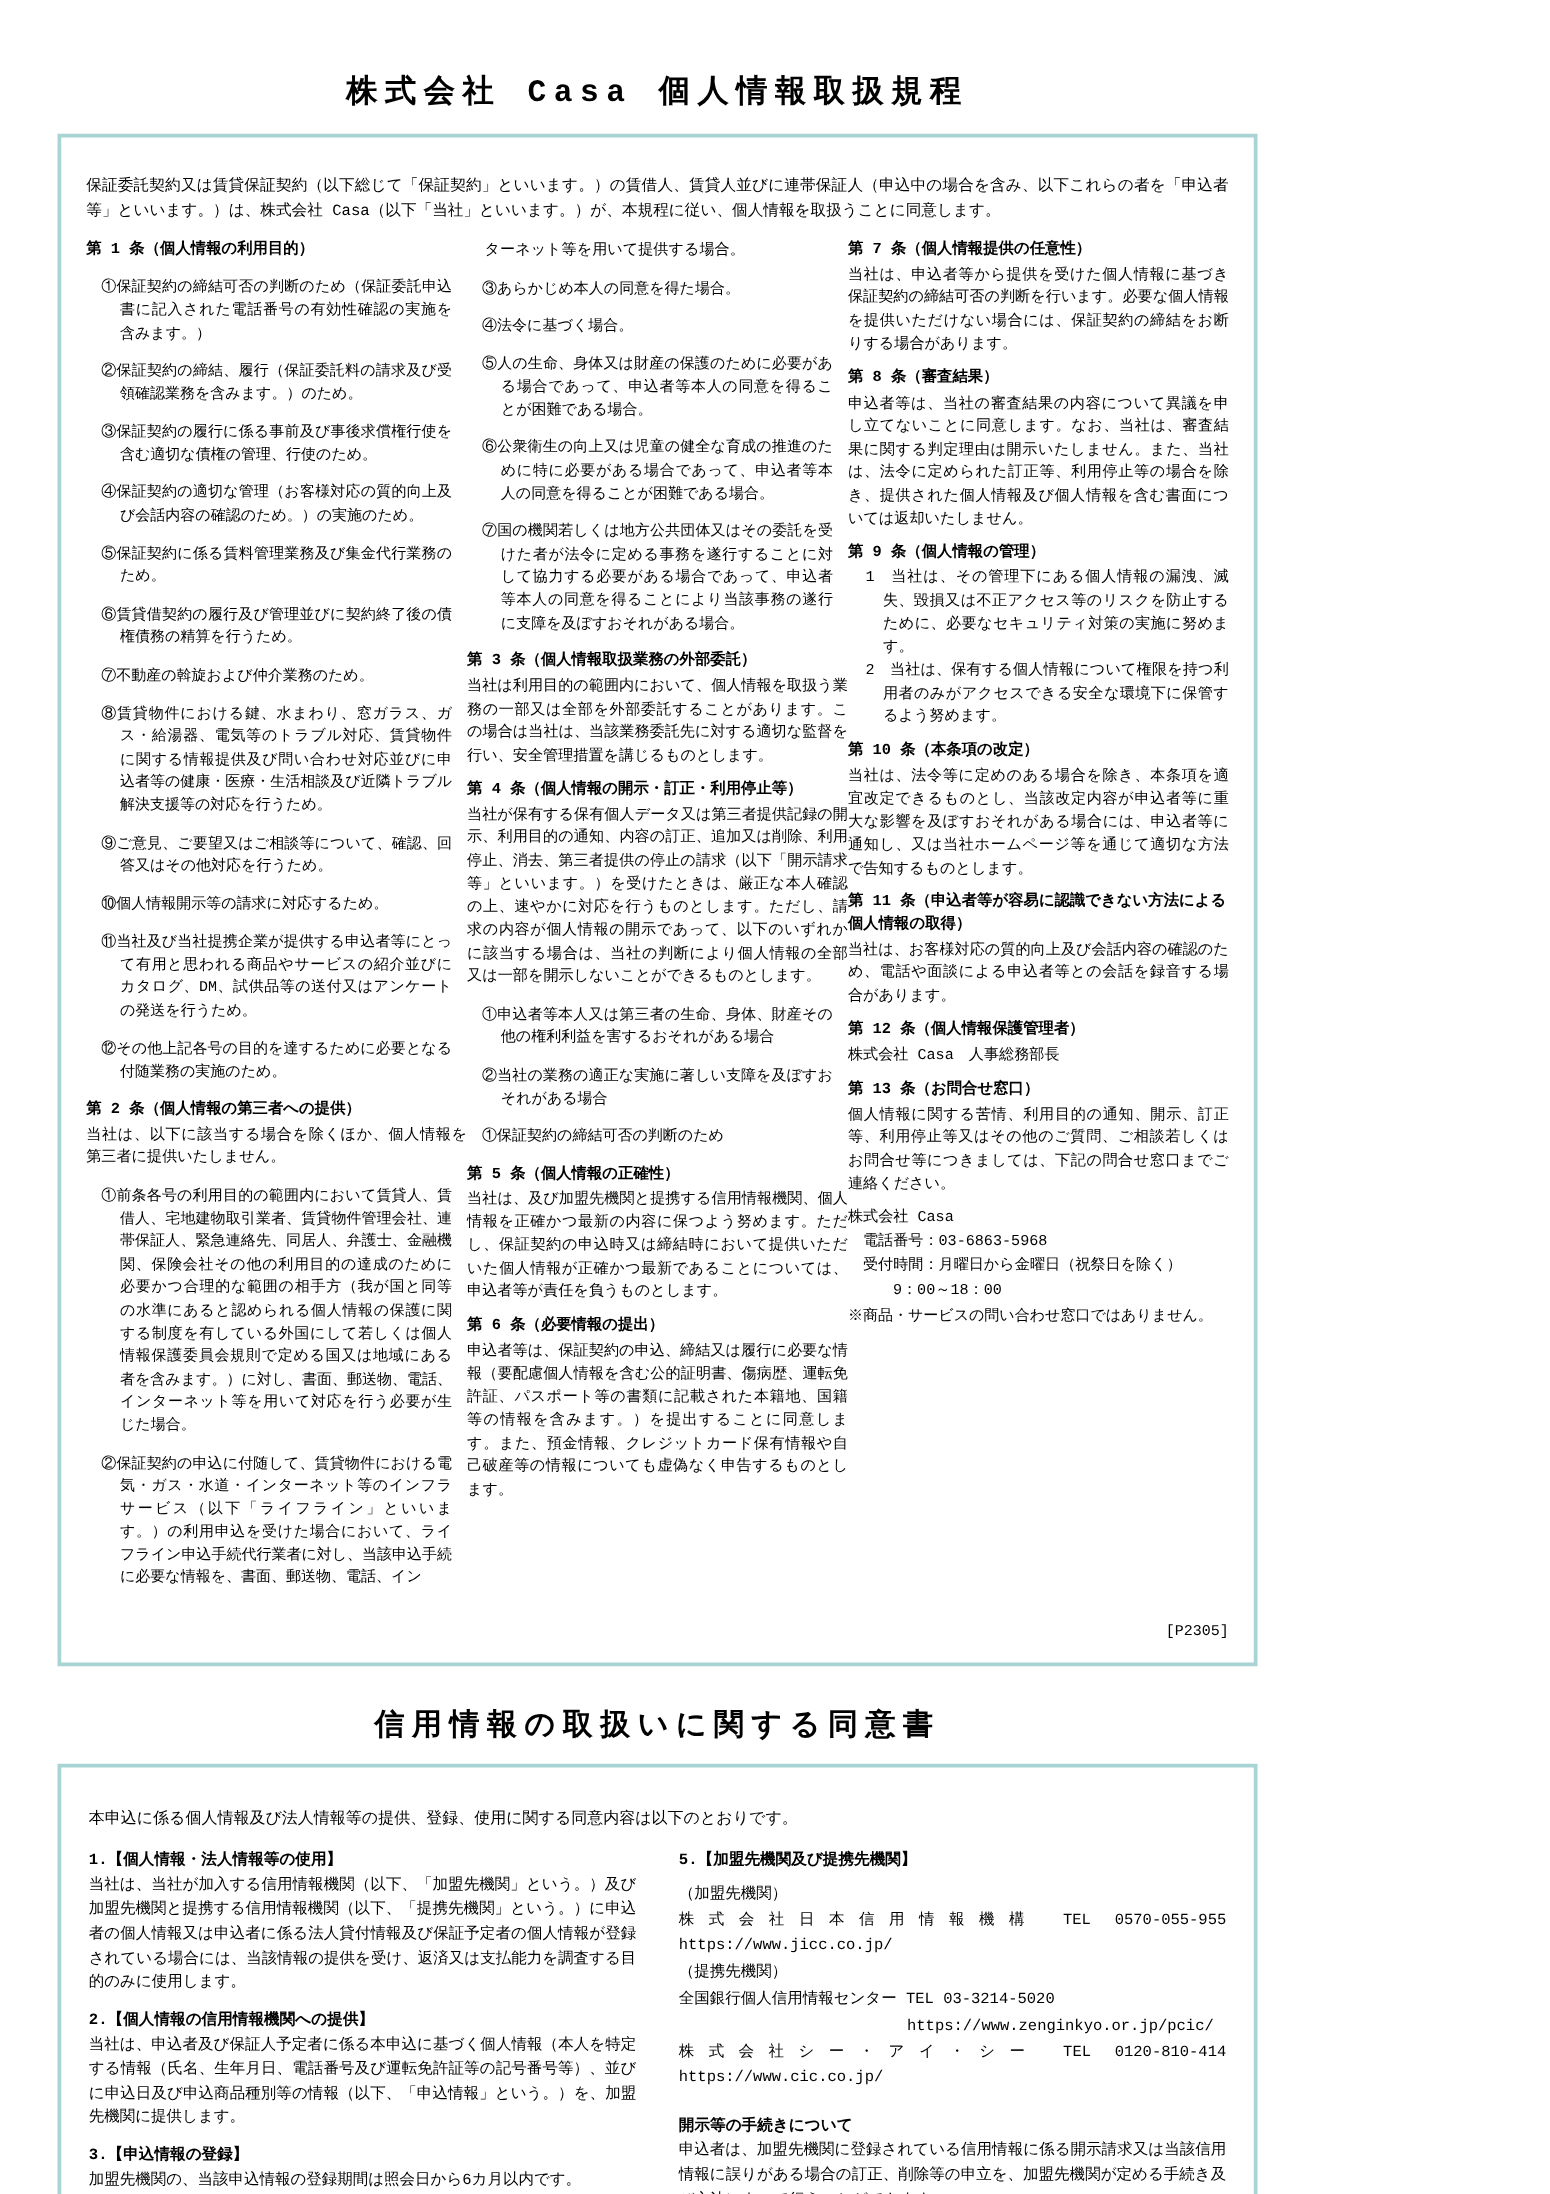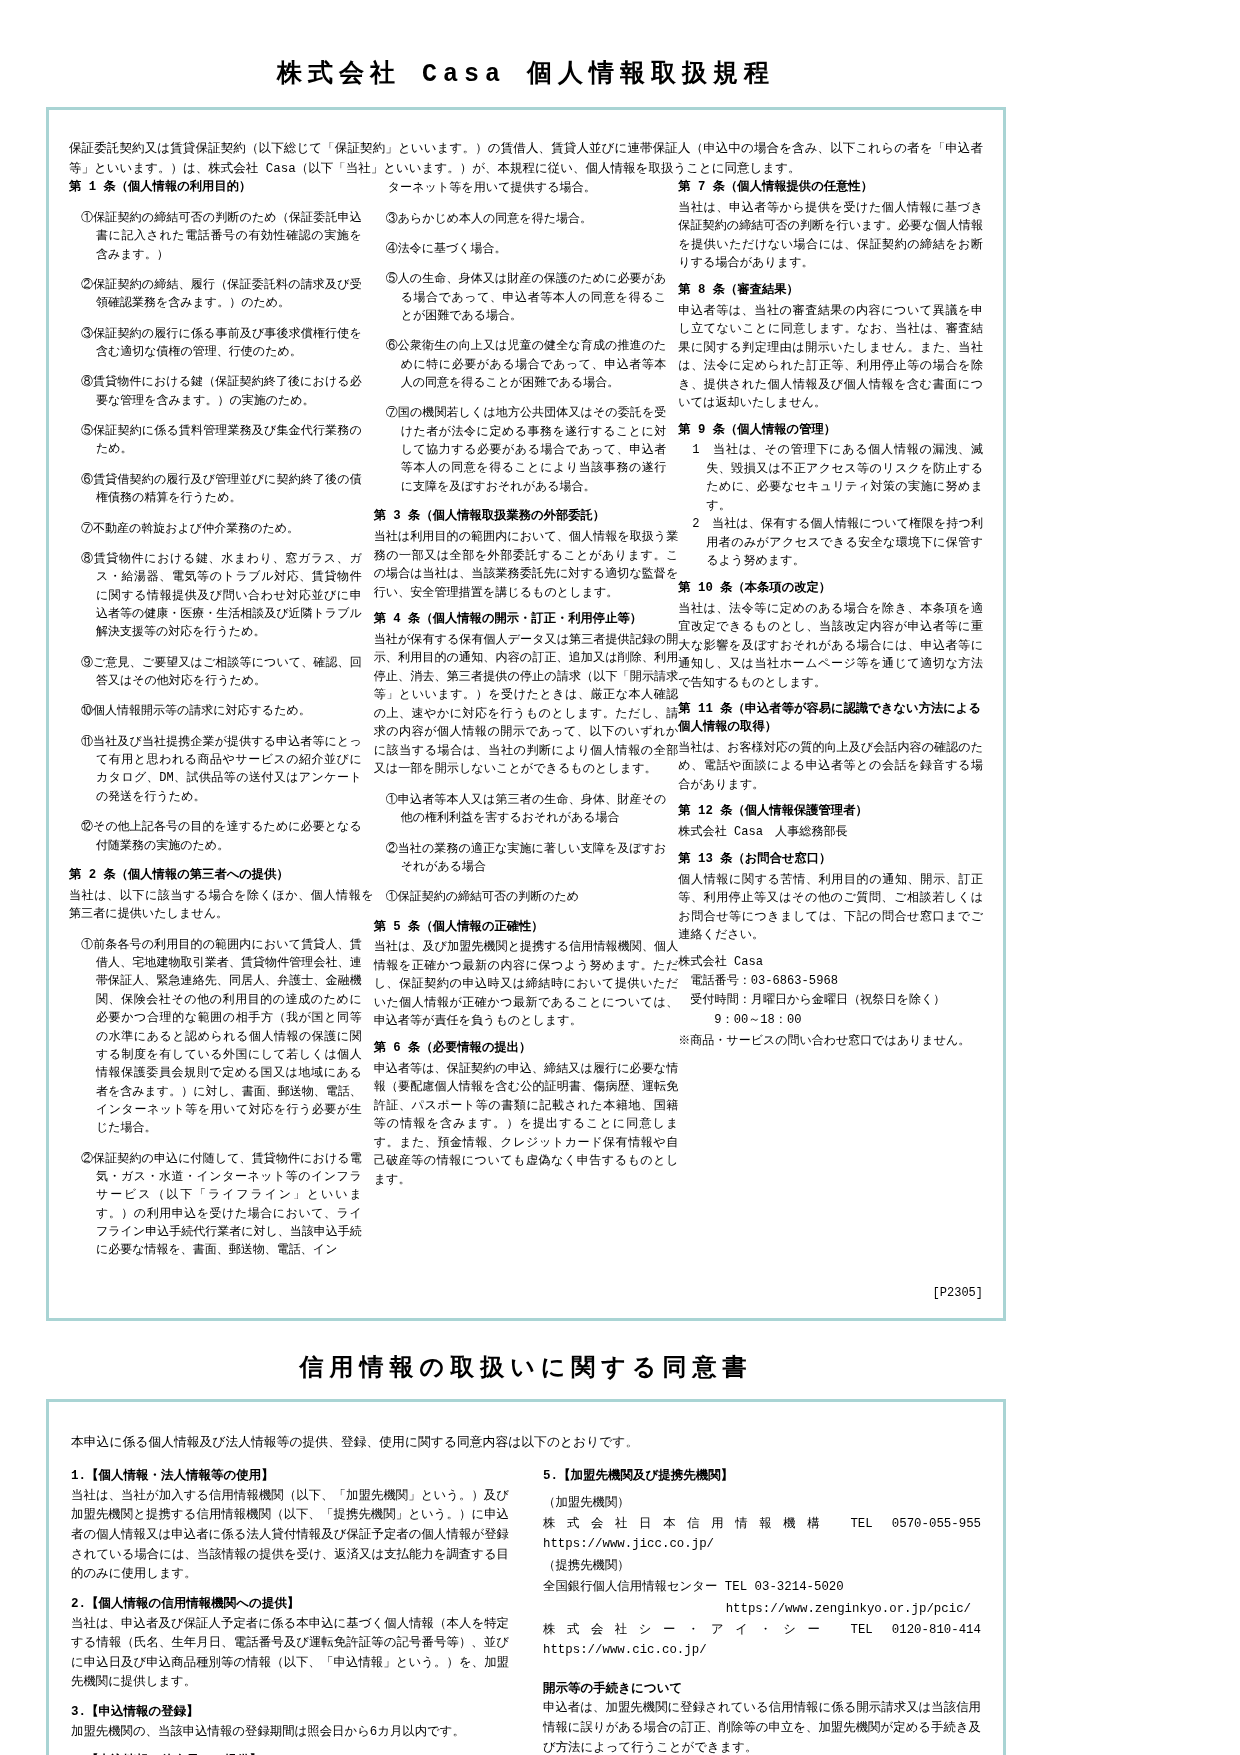--- a/index.html
+++ b/index.html
@@ -34,21 +34,21 @@
     padding: 16px 20px 18px 20px;
     box-sizing: border-box;
     background: #ffffff;
   }
   .framed.inner-pad {
     padding: 18px 22px 22px 22px;
   }
   .lead {
     font-size: 12.5px;
     line-height: 1.62;
-    margin-bottom: 0;
+    margin-bottom: 12px;
     text-align: justify;
   }
   .cols3 {
     display: flex;
     align-items: flex-start;
   }
   .col {
     flex: 1 1 0;
     min-width: 0;
   }
@@ -151,21 +151,21 @@
 
     <p class="lead">保証委託契約又は賃貸保証契約（以下総じて「保証契約」といいます。）の賃借人、賃貸人並びに連帯保証人（申込中の場合を含み、以下これらの者を「申込者等」といいます。）は、株式会社 Casa（以下「当社」といいます。）が、本規程に従い、個人情報を取扱うことに同意します。</p>
 
     <div class="cols3">
 
       <div class="col">
         <div class="h">第 1 条（個人情報の利用目的）</div>
         <p class="li">①保証契約の締結可否の判断のため（保証委託申込書に記入された電話番号の有効性確認の実施を含みます。）</p>
         <p class="li">②保証契約の締結、履行（保証委託料の請求及び受領確認業務を含みます。）のため。</p>
         <p class="li">③保証契約の履行に係る事前及び事後求償権行使を含む適切な債権の管理、行使のため。</p>
-        <p class="li">⑧賃貸物件における鍵（保証契約終了後における必要な管理を含みます。）の実施のため。</p>
+        <p class="li">④保証契約の適切な管理（お客様対応の質的向上及び会話内容の確認のため。）の実施のため。</p>
         <p class="li">⑤保証契約に係る賃料管理業務及び集金代行業務のため。</p>
         <p class="li">⑥賃貸借契約の履行及び管理並びに契約終了後の債権債務の精算を行うため。</p>
         <p class="li">⑦不動産の斡旋および仲介業務のため。</p>
         <p class="li">⑧賃貸物件における鍵、水まわり、窓ガラス、ガス・給湯器、電気等のトラブル対応、賃貸物件に関する情報提供及び問い合わせ対応並びに申込者等の健康・医療・生活相談及び近隣トラブル解決支援等の対応を行うため。</p>
         <p class="li">⑨ご意見、ご要望又はご相談等について、確認、回答又はその他対応を行うため。</p>
         <p class="li">⑩個人情報開示等の請求に対応するため。</p>
         <p class="li">⑪当社及び当社提携企業が提供する申込者等にとって有用と思われる商品やサービスの紹介並びにカタログ、DM、試供品等の送付又はアンケートの発送を行うため。</p>
         <p class="li">⑫その他上記各号の目的を達するために必要となる付随業務の実施のため。</p>
         <p class="li"></p>
 

